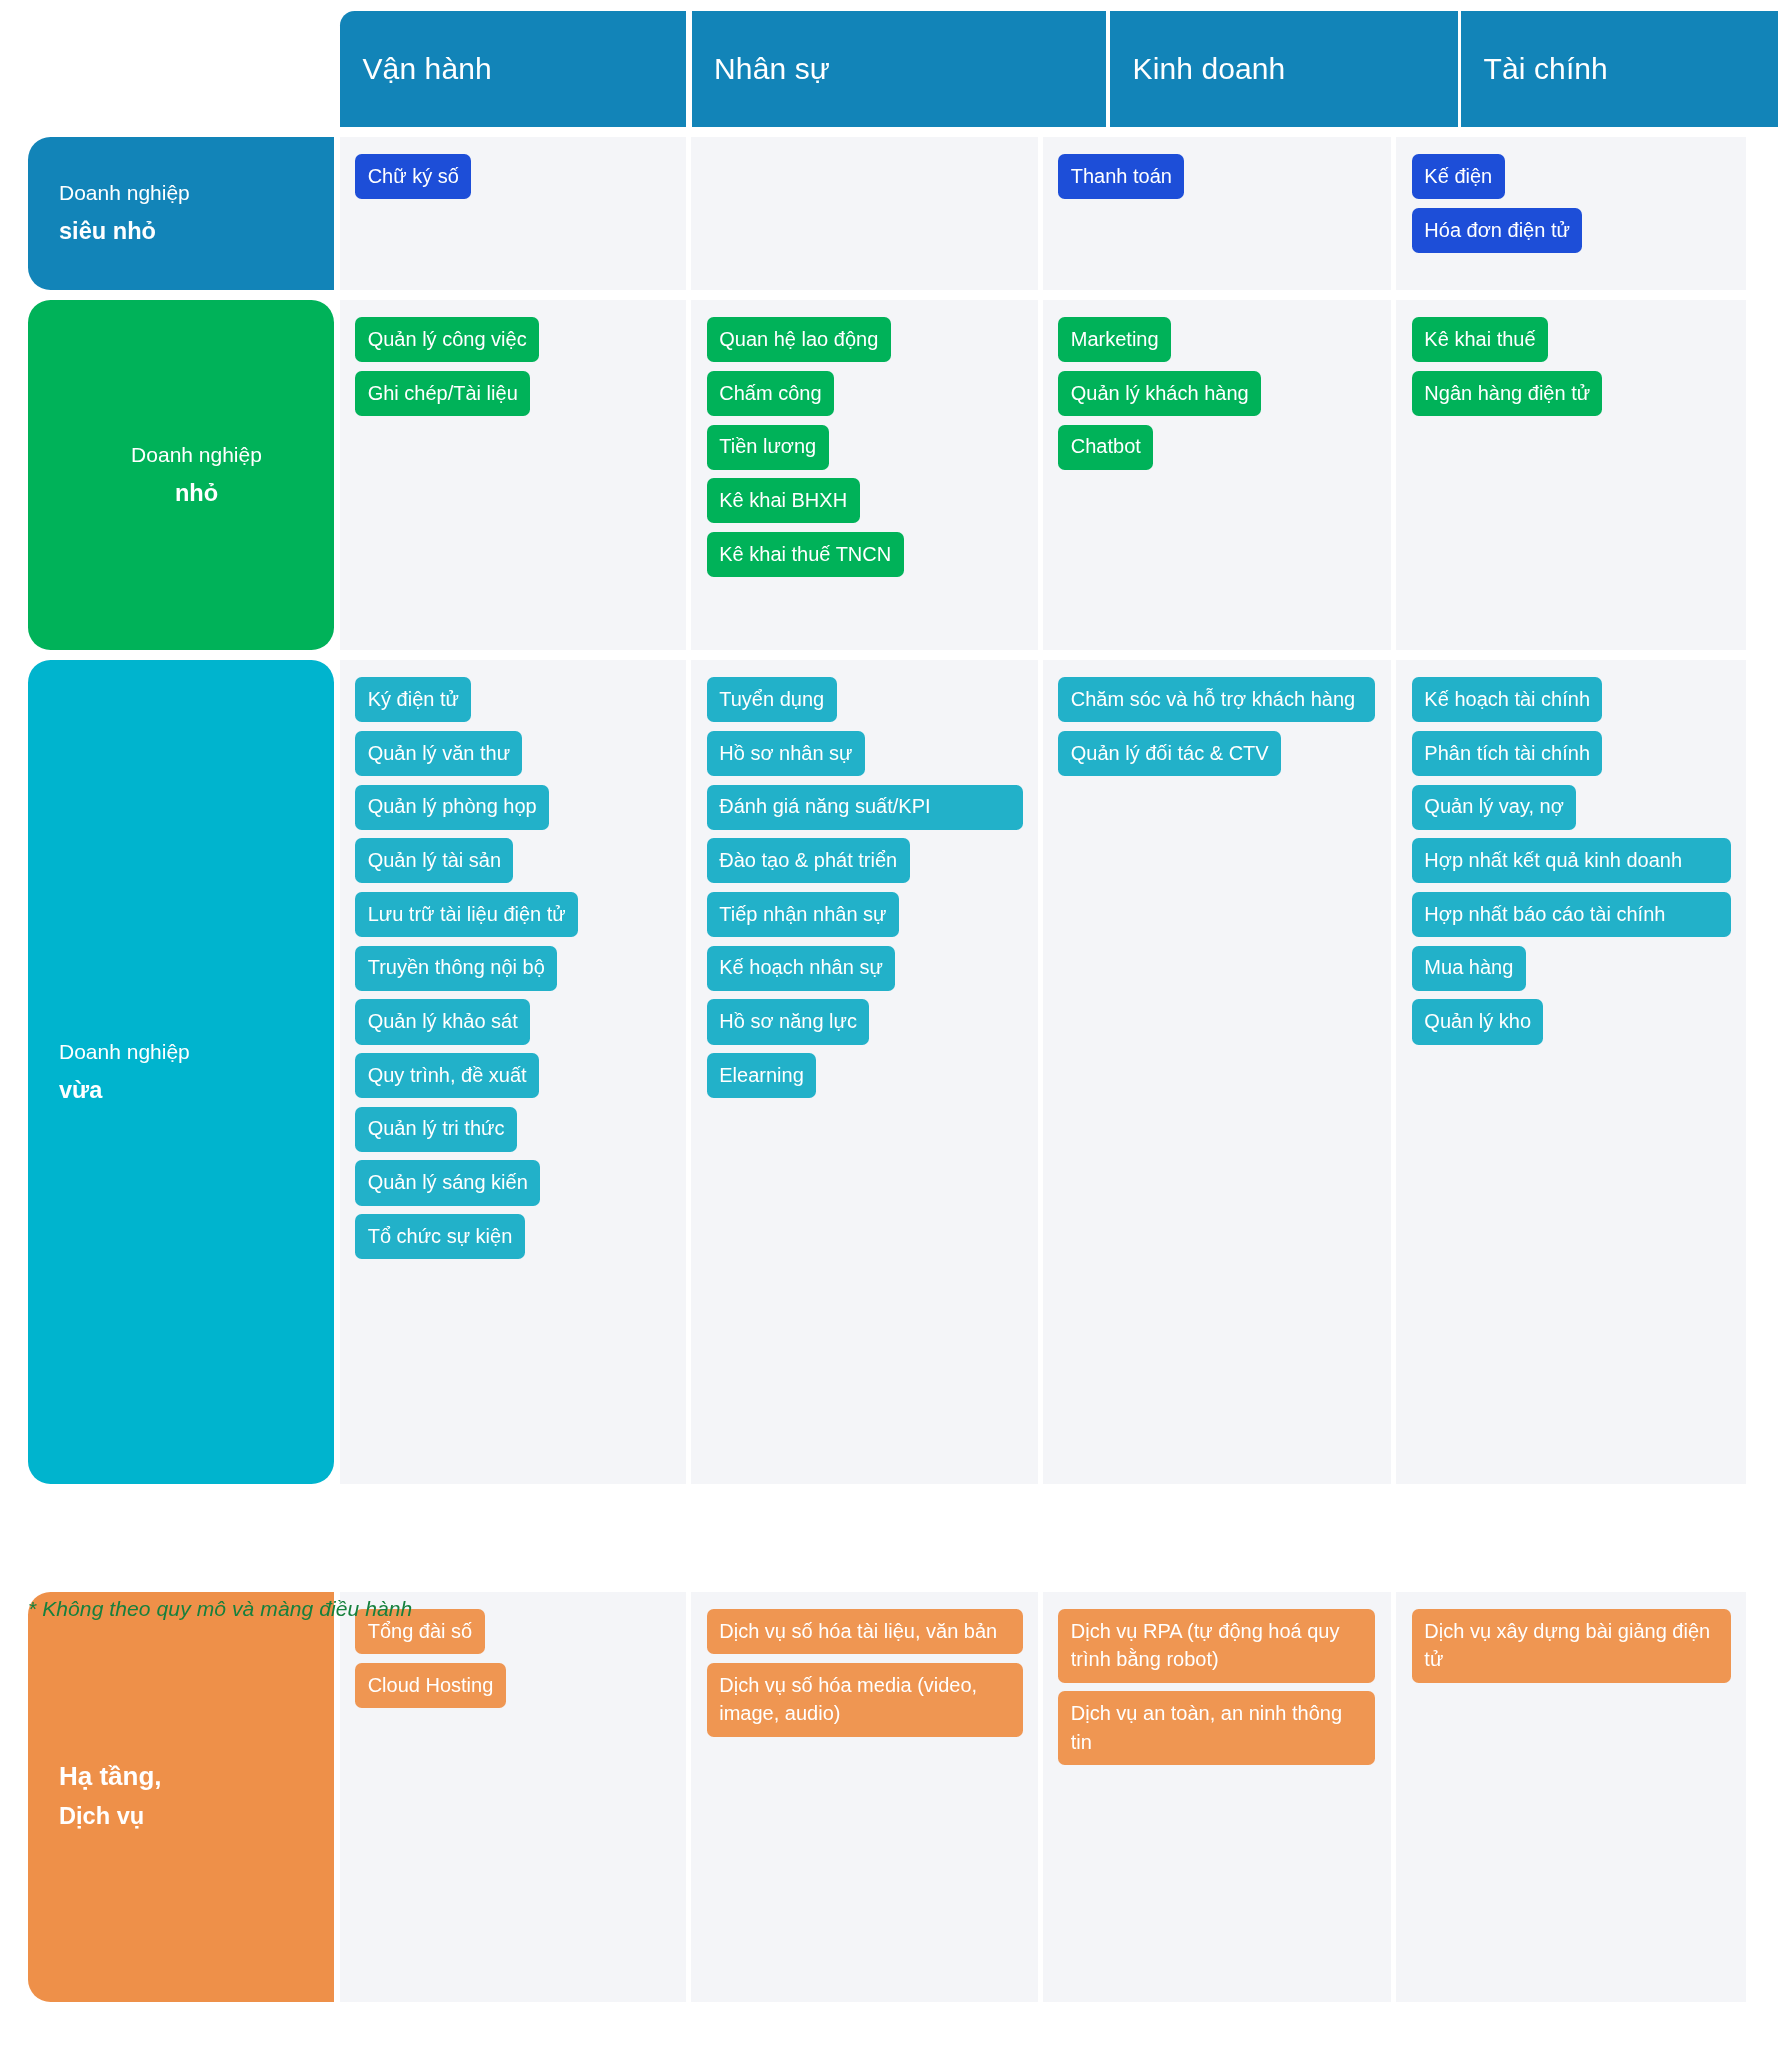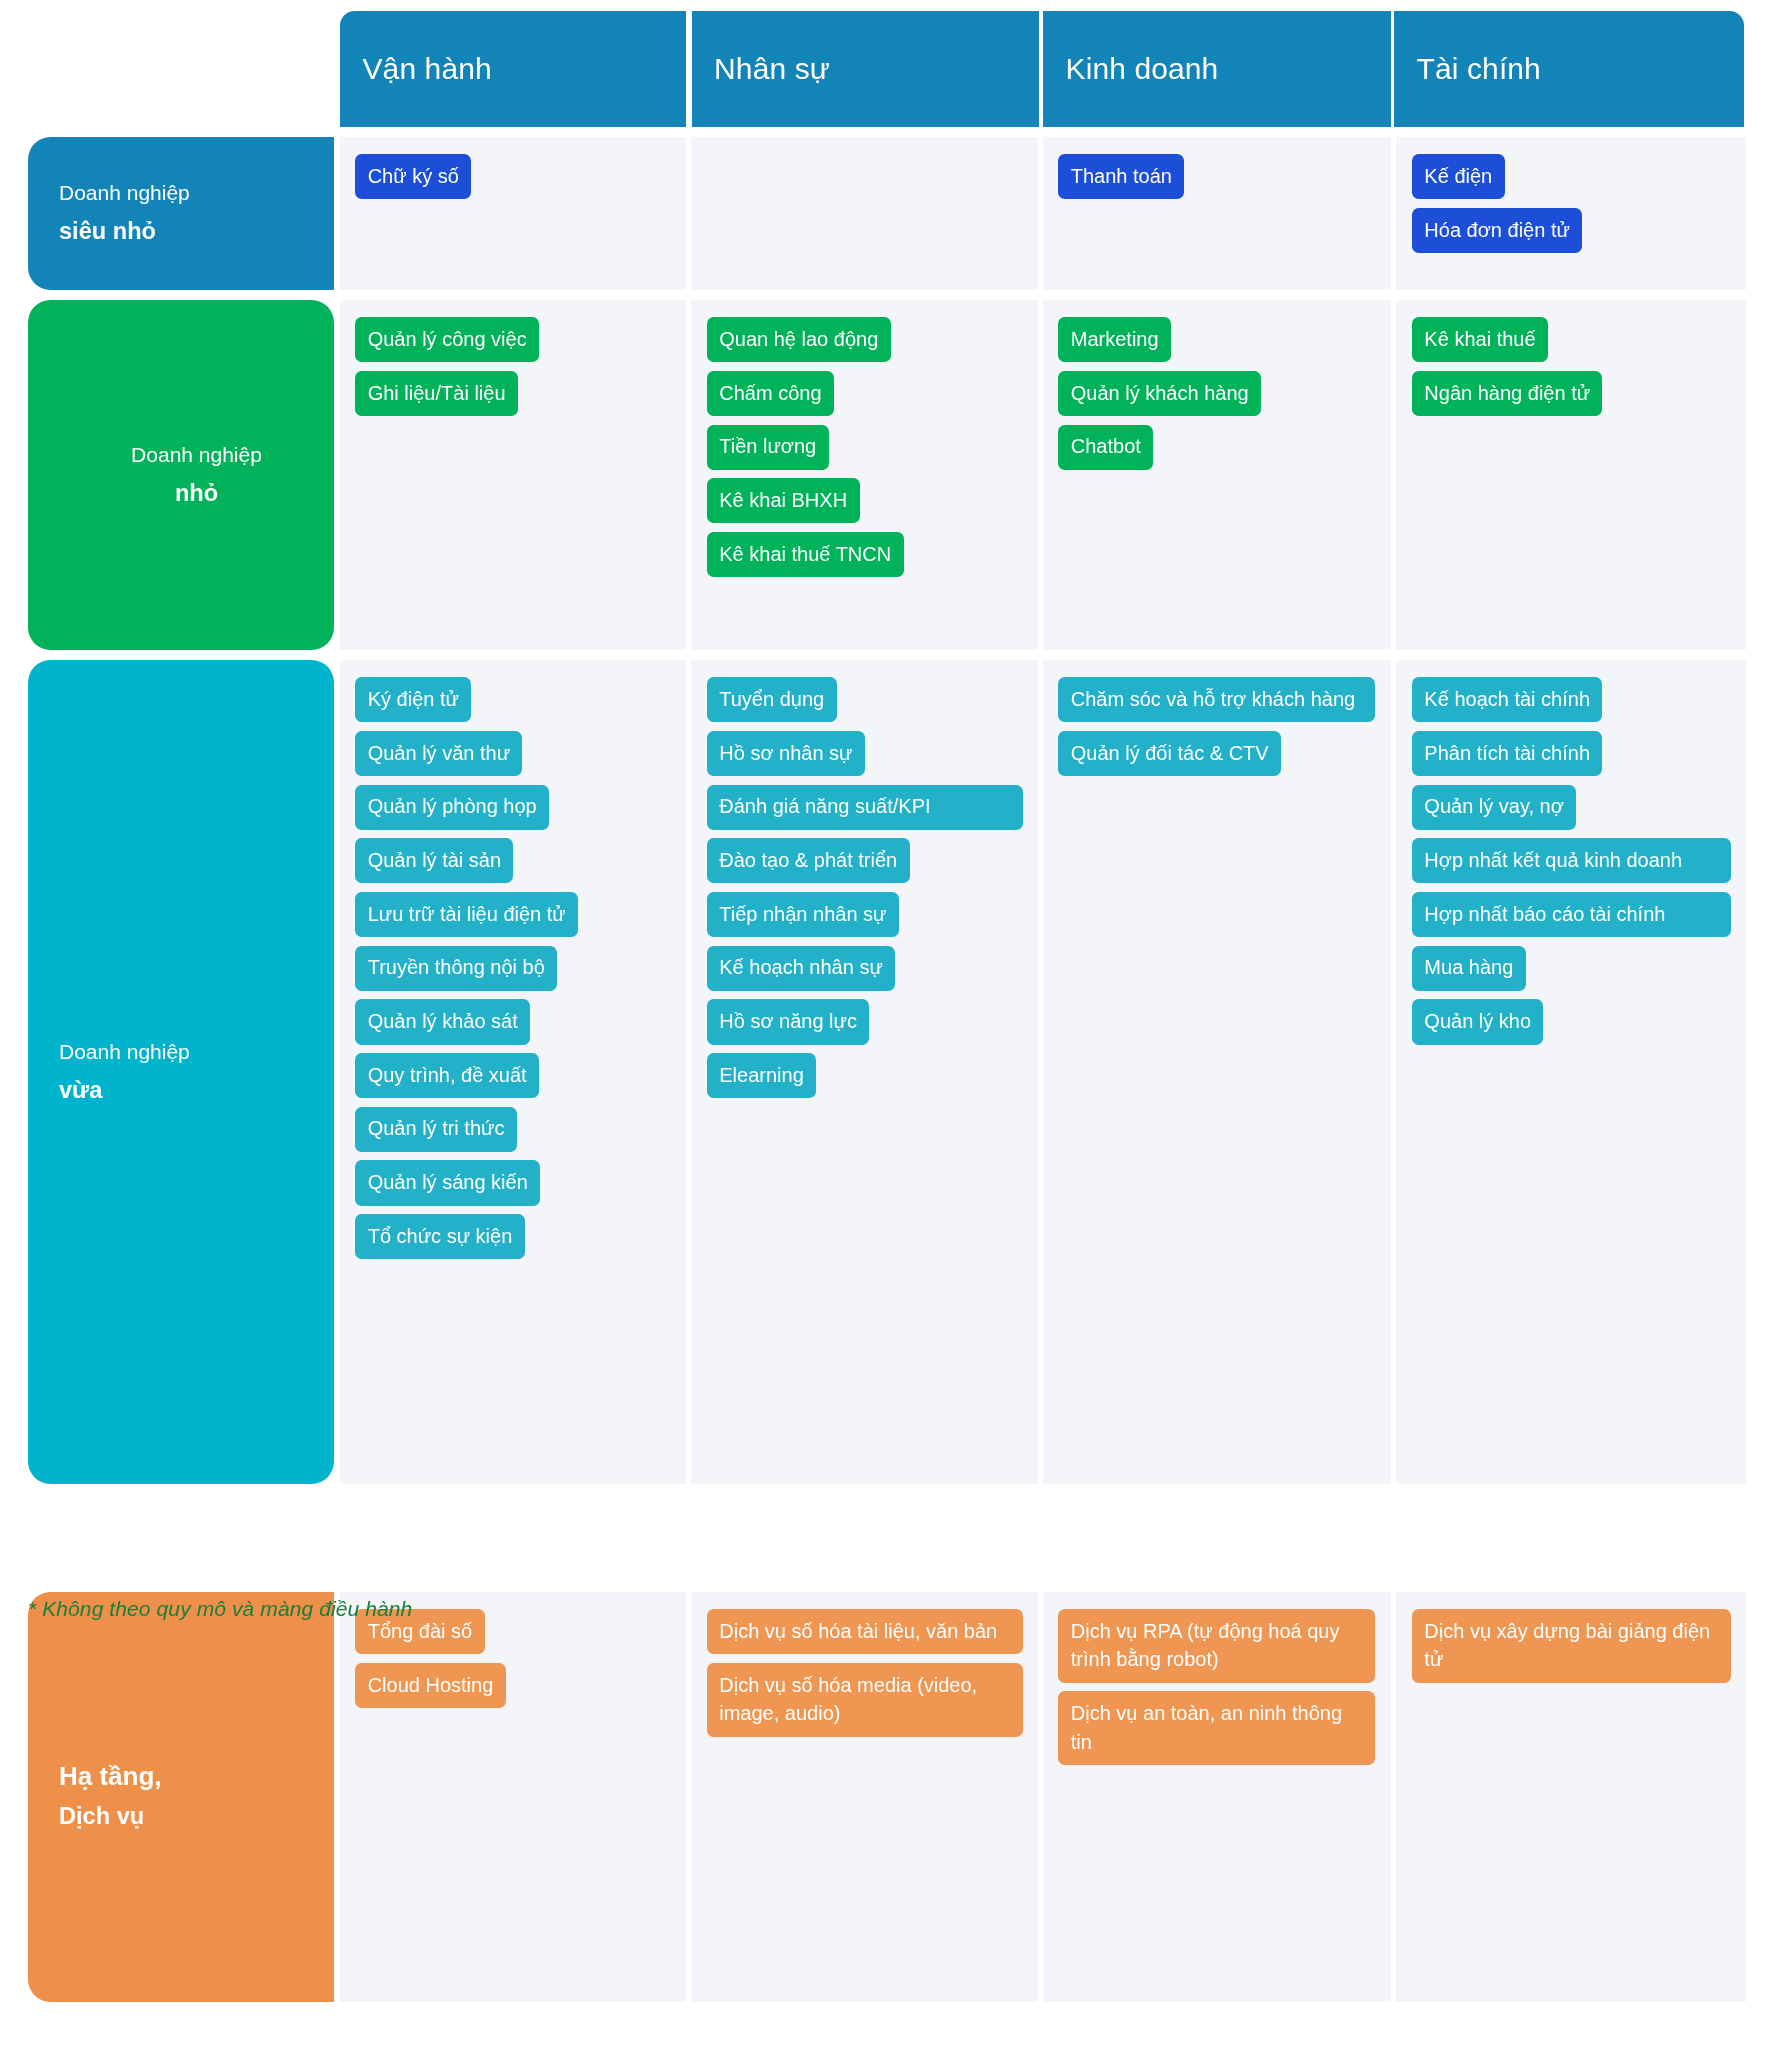--- a/index.html
+++ b/index.html
@@ -27,21 +27,21 @@
     background:#1284b8;
     color:#ffffff;
     display:flex;align-items:center;
     padding-left:22.5px;
     font-size:30px;
     font-weight:400;
     letter-spacing:0.1px;
     box-sizing:border-box;
   }
   .hdr-cell.c1{width:346px;border-radius:14.6px 0 0 0;}
-  .hdr-cell.c2{width:347px;margin-left:5.6px;}
+  .hdr-cell.c2{width:414px;margin-left:5.6px;}
   .hdr-cell.c3{width:348px;margin-left:4.5px;}
   .hdr-cell.c4{width:350px;margin-left:3px;border-radius:0 14.6px 0 0;}
 
   .band{
     display:flex;
     margin-top:10px;
   }
   .band-label{
     flex:0 0 306px;
     border-radius:22.5px;
@@ -159,21 +159,21 @@
     </div>
 
     <div class="band b-green">
       <div class="band-label">
         <span class="lbl-1">Doanh nghiệp</span>
         <span class="lbl-bold">nhỏ</span>
       </div>
       <div class="band-cols">
         <div class="col k1">
           <span class="chip">Quản lý công việc</span>
-          <span class="chip">Ghi liệu/Tài liệu</span>
+          <span class="chip">Ghi chép/Tài liệu</span>
         </div>
         <div class="col k2">
           <span class="chip">Quan hệ lao động</span>
           <span class="chip">Chấm công</span>
           <span class="chip">Tiền lương</span>
           <span class="chip">Kê khai BHXH</span>
           <span class="chip">Kê khai thuế TNCN</span>
         </div>
         <div class="col k3">
           <span class="chip">Marketing</span>

